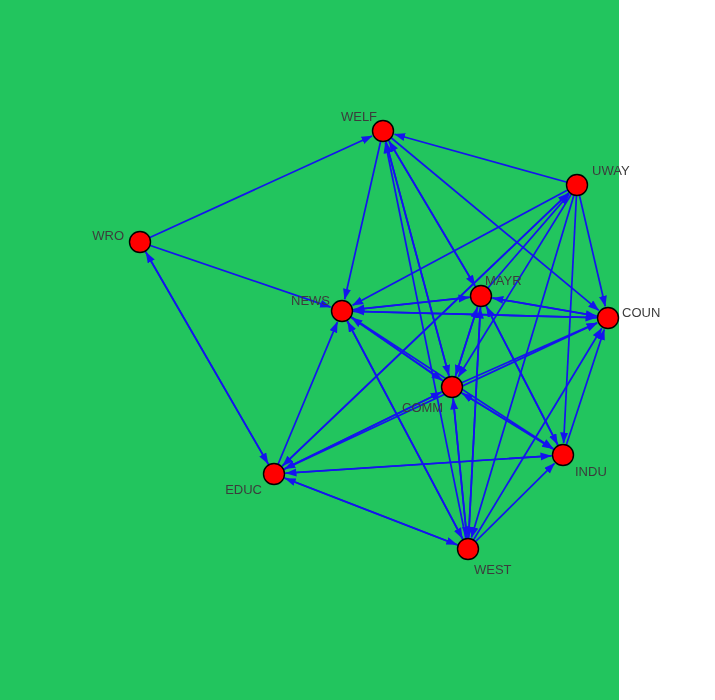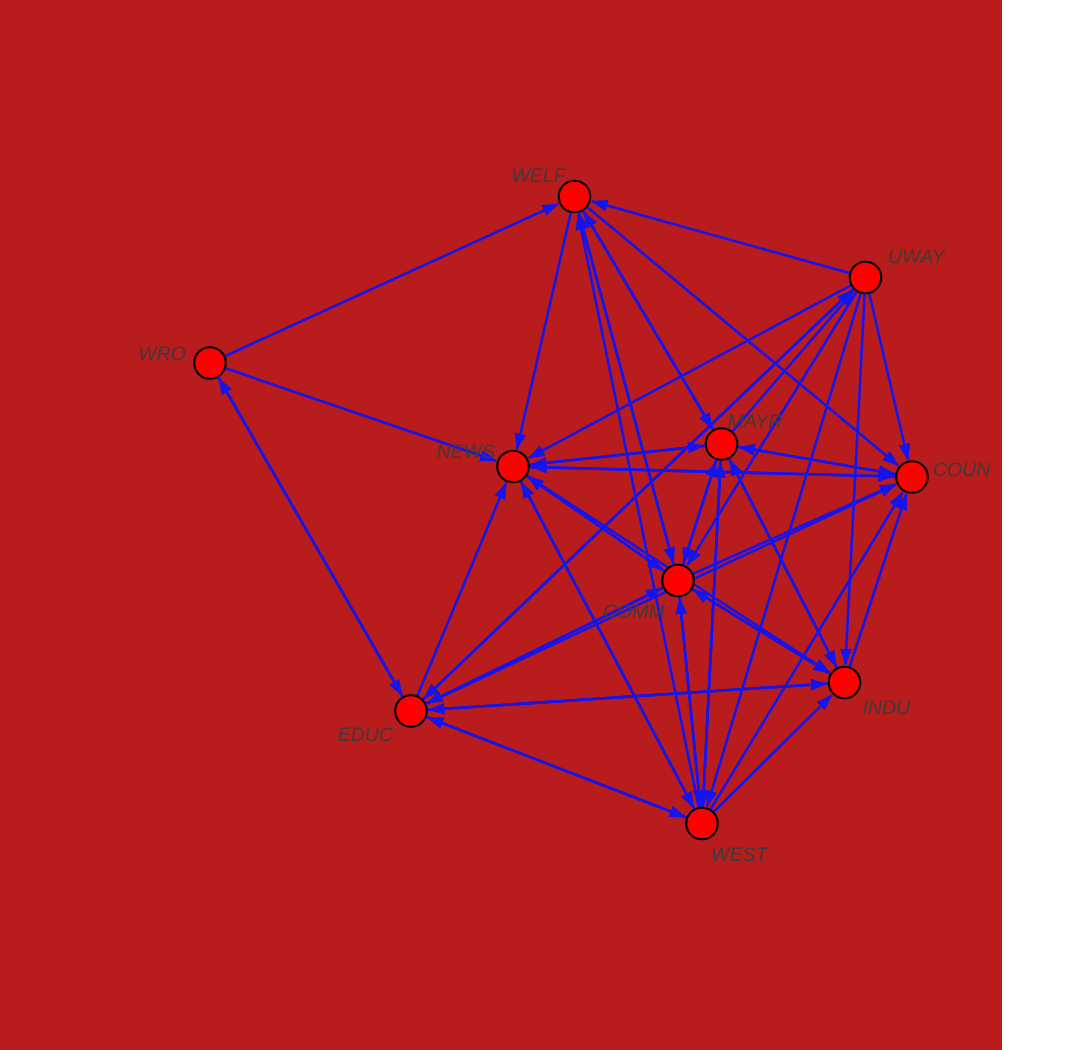--- a/index.html
+++ b/index.html
@@ -6,24 +6,23 @@
     margin: 0;
     padding: 0;
     background: #ffffff;
     width: 715px;
     height: 700px;
     overflow: hidden;
     font-family: "Liberation Sans", sans-serif;
   }
   #plot-wrap {
     position: relative;
-    width: 668px;
+    width: 619px;
     height: 700px;
-    background: #b91c1c;
-    font-style: italic;
+    background: #22c55e;
   }
   svg text {
     font-family: "Liberation Sans", sans-serif;
     font-size: 13px;
     fill: #3c3c3c;
   }
 </style>
 </head>
 <body>
 

